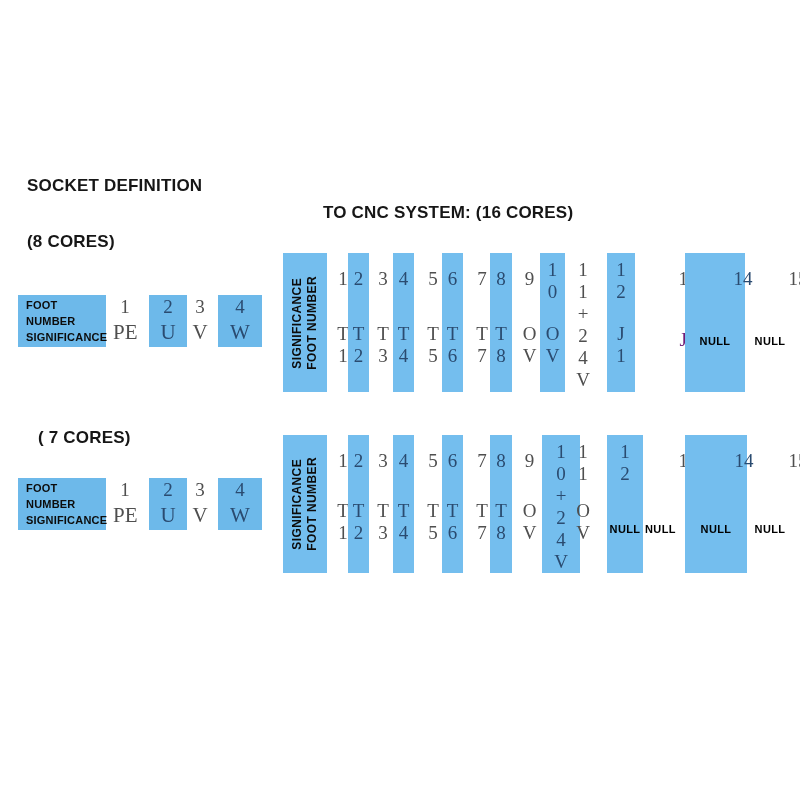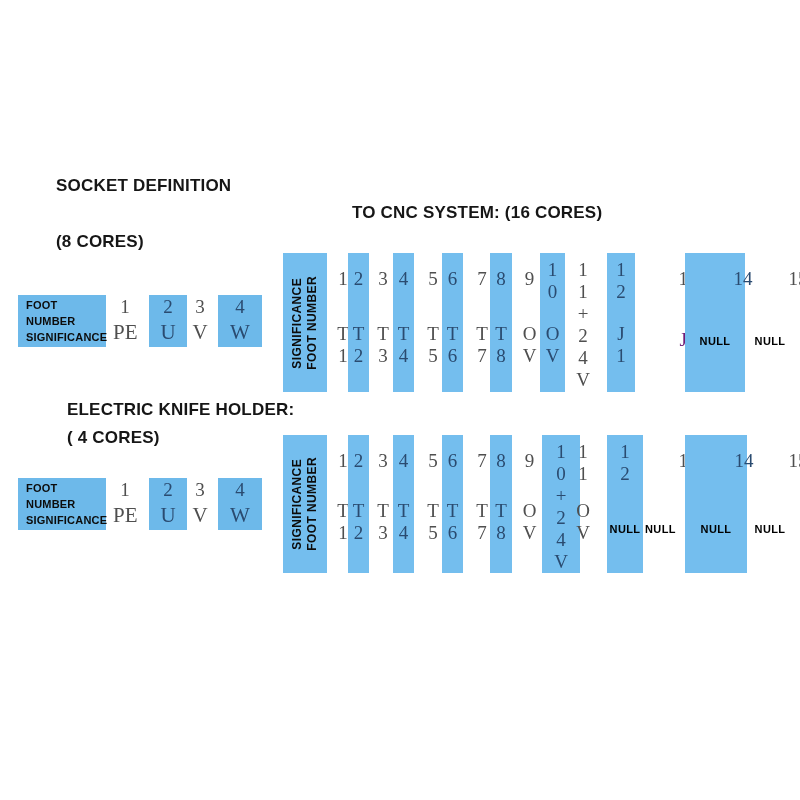--- a/index.html
+++ b/index.html
@@ -1,18 +1,18 @@
 <!DOCTYPE html>
 <html><head>
 <meta charset="utf-8">
 <style>
   html,body{margin:0;padding:0;background:#ffffff;}
   .canvas{position:relative;width:800px;height:800px;background:#ffffff;overflow:hidden;
           font-family:"Liberation Sans",sans-serif;}
-  .hd{position:absolute;font-size:17px;font-weight:bold;color:#161616;letter-spacing:.2px;white-space:nowrap;margin-left:29px;}
+  .hd{position:absolute;font-size:17px;font-weight:bold;color:#161616;letter-spacing:.2px;white-space:nowrap;}
   
   .four{position:absolute;width:250px;height:52px;}
   .lbox{position:absolute;left:0;top:0;width:88px;height:52px;background:#6db9ea;
         display:flex;flex-direction:column;justify-content:center;padding-left:8px;box-sizing:border-box;}
   .lbox div{font-size:11px;font-weight:bold;color:#0c0c0c;line-height:16px;letter-spacing:.2px;}
   .fcell{position:absolute;top:0;height:52px;text-align:center;font-family:"Liberation Serif",serif;}
   .fcell .n{font-size:19px;line-height:24px;}
   .fcell .v{font-size:21px;line-height:26px;}
   
   .fifteen{position:absolute;width:510px;}
@@ -28,22 +28,21 @@
   .nullv{position:absolute;left:0;width:100%;text-align:center;font-family:"Liberation Sans",sans-serif;
          font-size:11px;font-weight:bold;color:#000;letter-spacing:.4px;}
 </style>
 </head>
 <body>
 
 <div class="canvas">
   <div class="hd" style="left:27px;top:176px">SOCKET DEFINITION</div>
   <div class="hd" style="left:27px;top:232px">(8 CORES)</div>
   <div class="hd" style="left:323px;top:203px">TO CNC SYSTEM: (16 CORES)</div>
-  <div class="hd" style="left:38px;top:400px">ELECTRIC KNIFE HOLDER:</div>
-  <div class="hd" style="left:38px;top:428px">( 4 CORES)</div>
+  <div class="hd" style="left:38px;top:428px">( 7 CORES)</div>
 
   <div id="power-table" class="four" style="left:18px;top:295px">
       <div class="lbox">
         <div>FOOT NUMBER</div>
         <div>SIGNIFICANCE</div>
       </div>
       <div class="fcell" style="left: 95px; width: 24px; color: rgb(79, 79, 79);">
         <div class="n">1</div>
         <div class="v">PE</div>
       </div>

